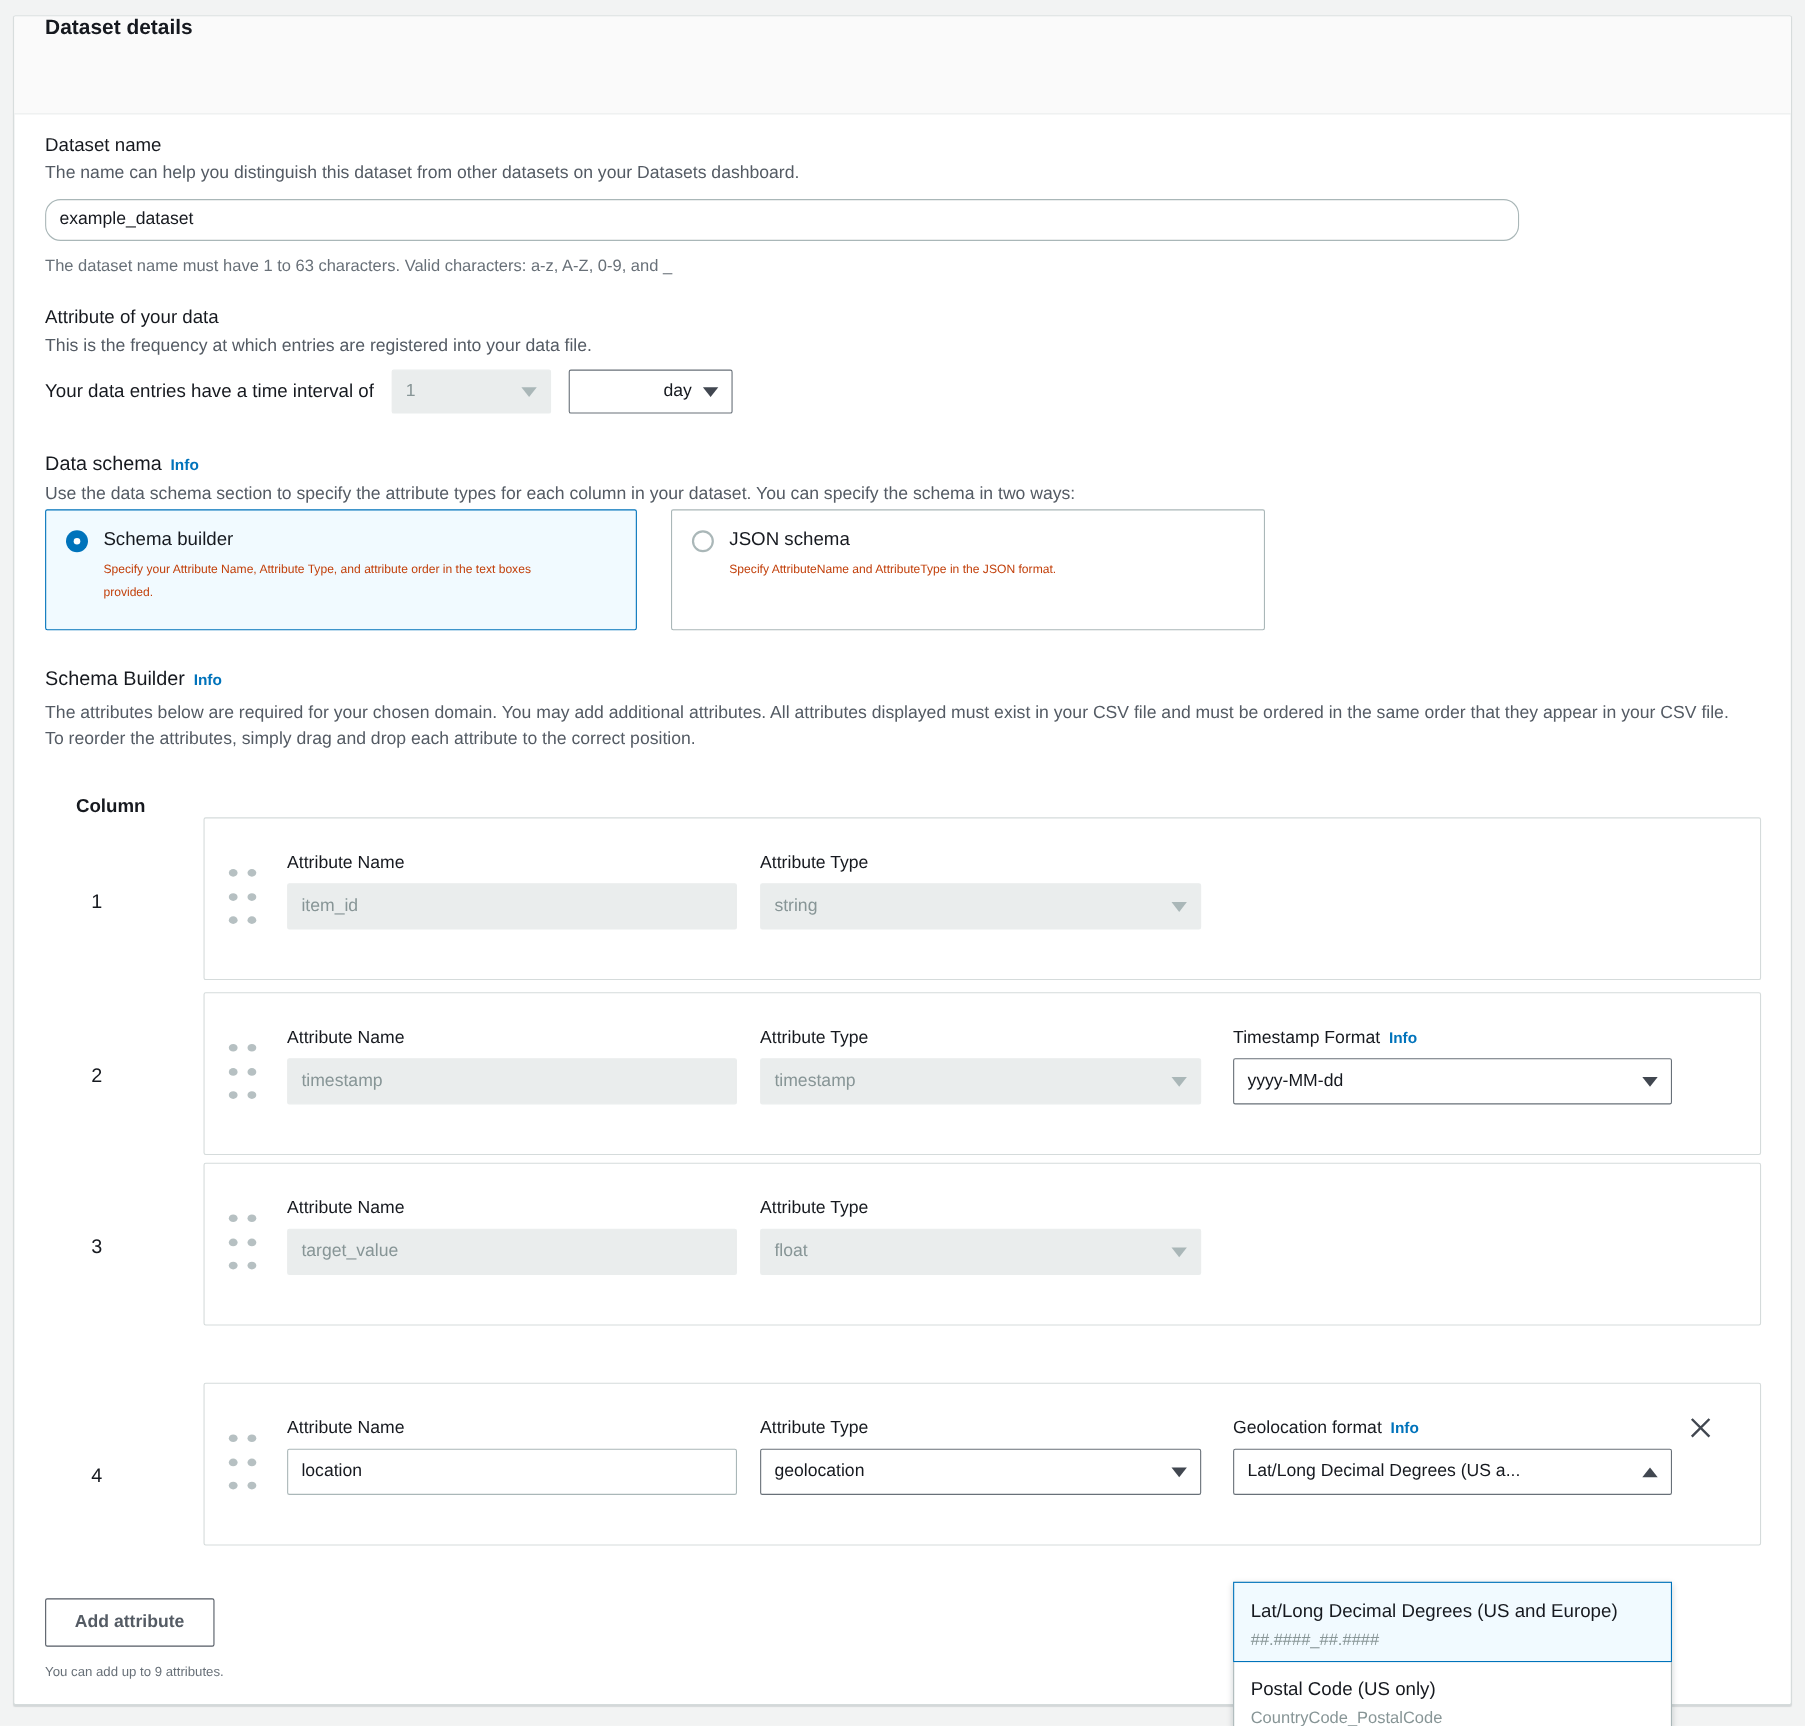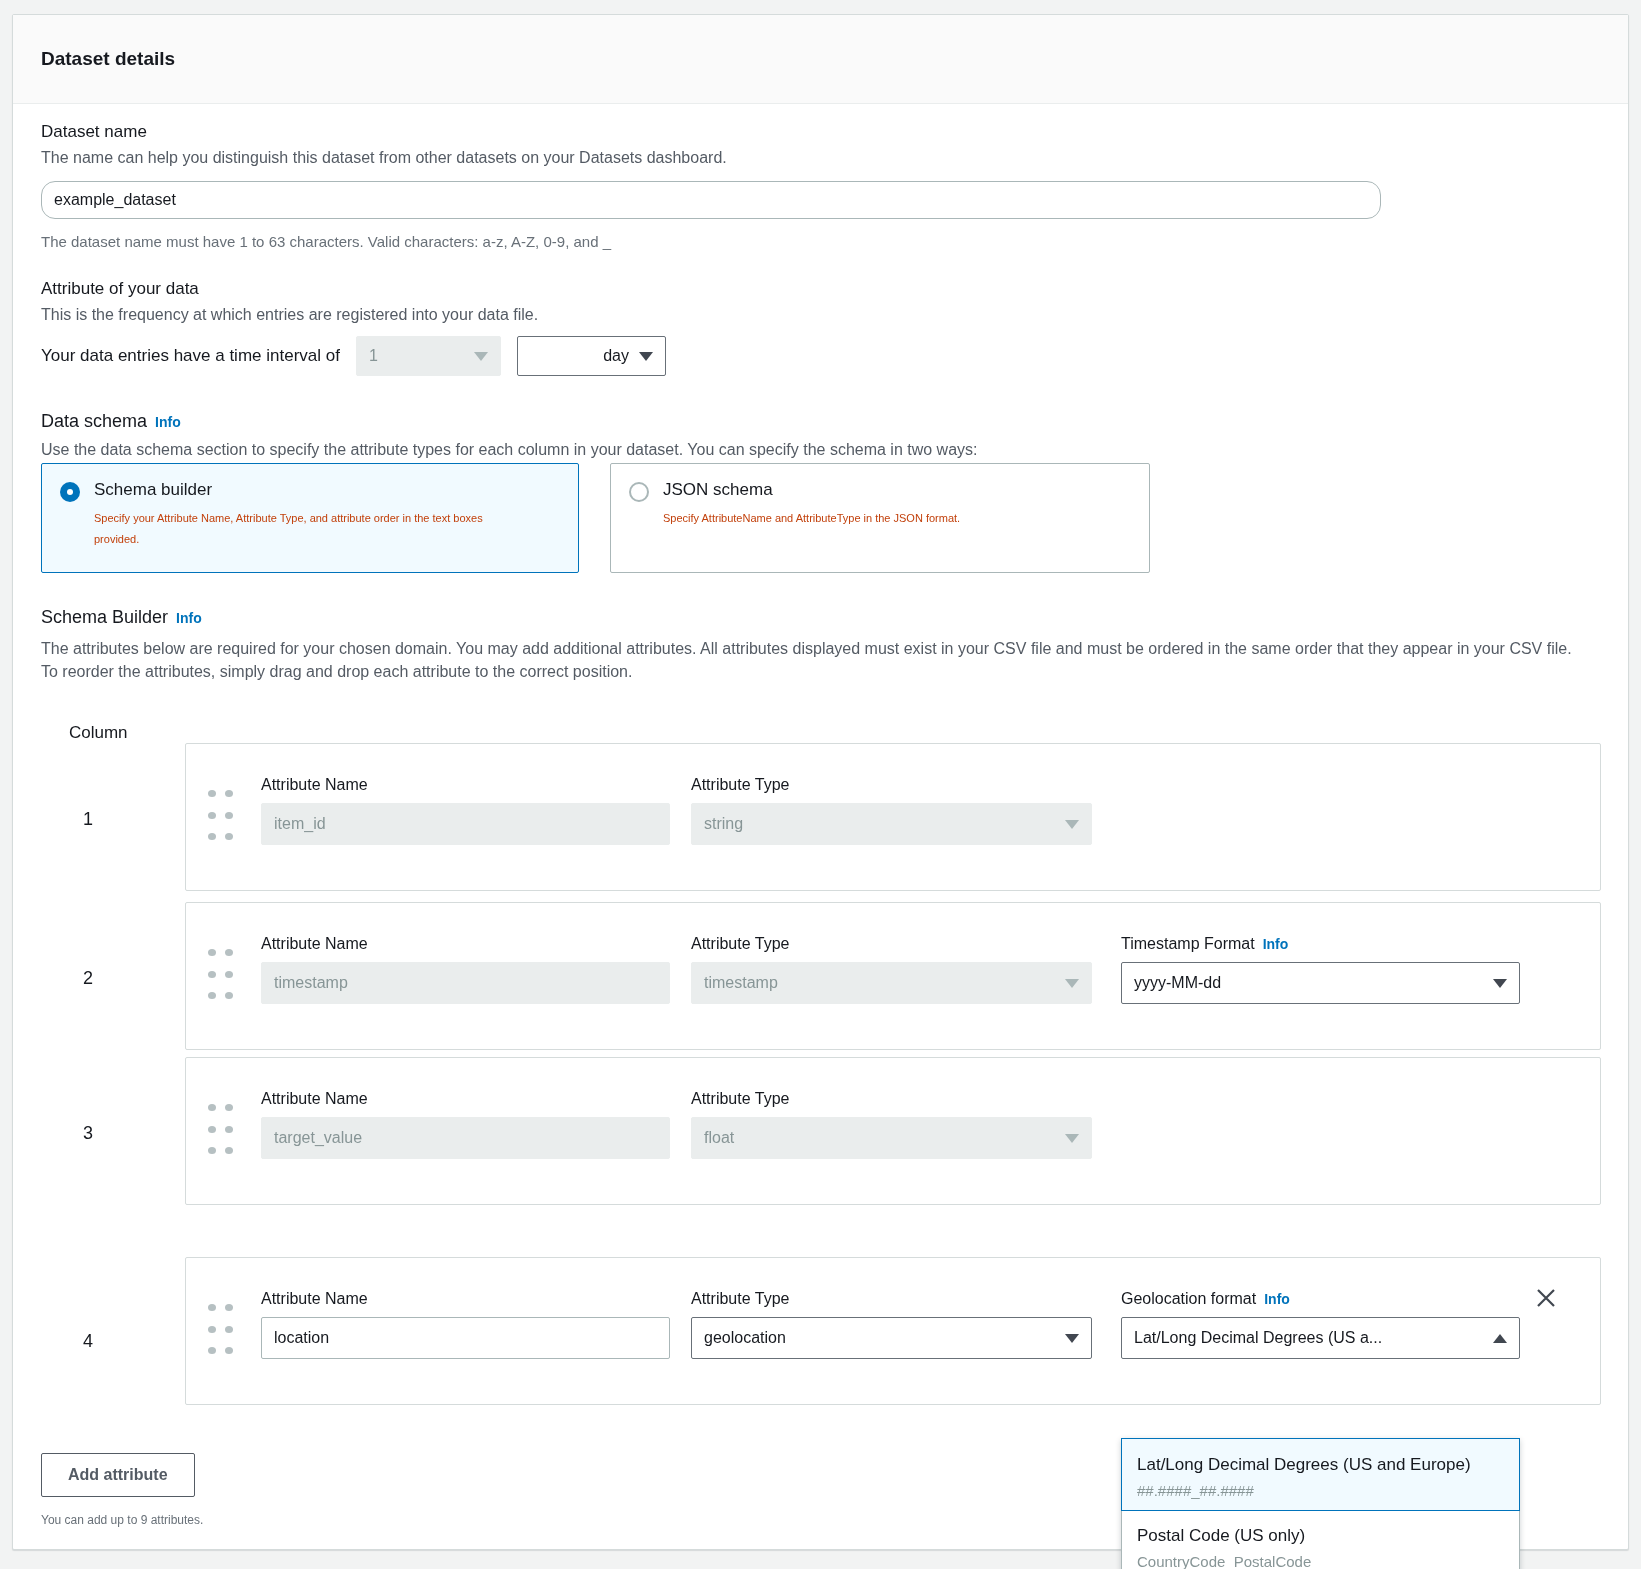--- a/index.html
+++ b/index.html
@@ -16,21 +16,21 @@
     width: 1617px; height: 1536px;
     background: #ffffff;
     border: 1px solid #d5dbdb;
     border-radius: 2px;
     box-shadow: 0 1px 1px rgba(0,28,36,.12);
   }
   .panel-header {
     position: absolute; left: 0; top: 0; right: 0; height: 89px;
     background: #fafafa;
     border-bottom: 1px solid #eaeded;
-    display: flex; align-items: center;
+    display: flex; align-items: flex-start;
     padding: 0 28px;
   }
   .panel-title { font-size: 19px; font-weight: bold; color: #16191f; }
 
   .abs { position: absolute; }
   .sec-label { font-size: 17px; color: #16191f; }
   .sec-desc  { font-size: 16px; color: #545b64; }
   .hint      { font-size: 15px; color: #687078; }
   .info-link { font-size: 14px; font-weight: bold; color: #0073bb; cursor: pointer; }
 
@@ -164,21 +164,21 @@
       <div class="tile-desc">Specify AttributeName and AttributeType in the JSON format.</div>
     </span>
   </div>
 
   <div class="abs label-info" style="left:28px; top:592px;">
     <span class="sec-label" style="font-size:18px;">Schema Builder</span>
     <span class="info-link">Info</span>
   </div>
   <div class="abs sec-desc" style="left:28px; top:622px; width:1548px; line-height:23px;">The attributes below are required for your chosen domain. You may add additional attributes. All attributes displayed must exist in your CSV file and must be ordered in the same order that they appear in your CSV file. To reorder the attributes, simply drag and drop each attribute to the correct position.</div>
 
-  <div class="abs sec-label" style="left:56px; top:708px;">Column</div>
+  <div class="abs sec-label" style="left:56px; top:708px;font-weight:bold;">Column</div>
 
   <div class="row-num" style="top:794px;">1</div>
   <div class="row-card" style="top:728px;">
     <span class="drag-handle">
         <b></b>
         <b></b>
         <b></b>
         <b></b>
         <b></b>
         <b></b>

